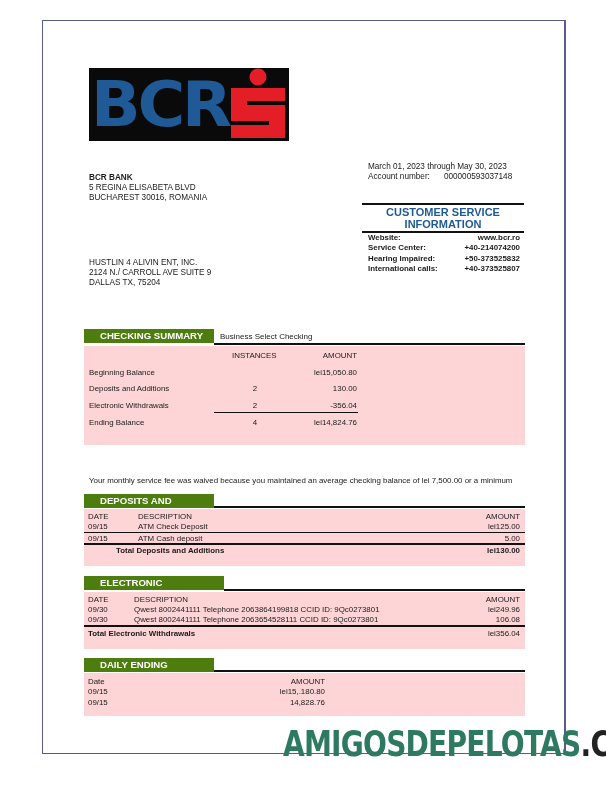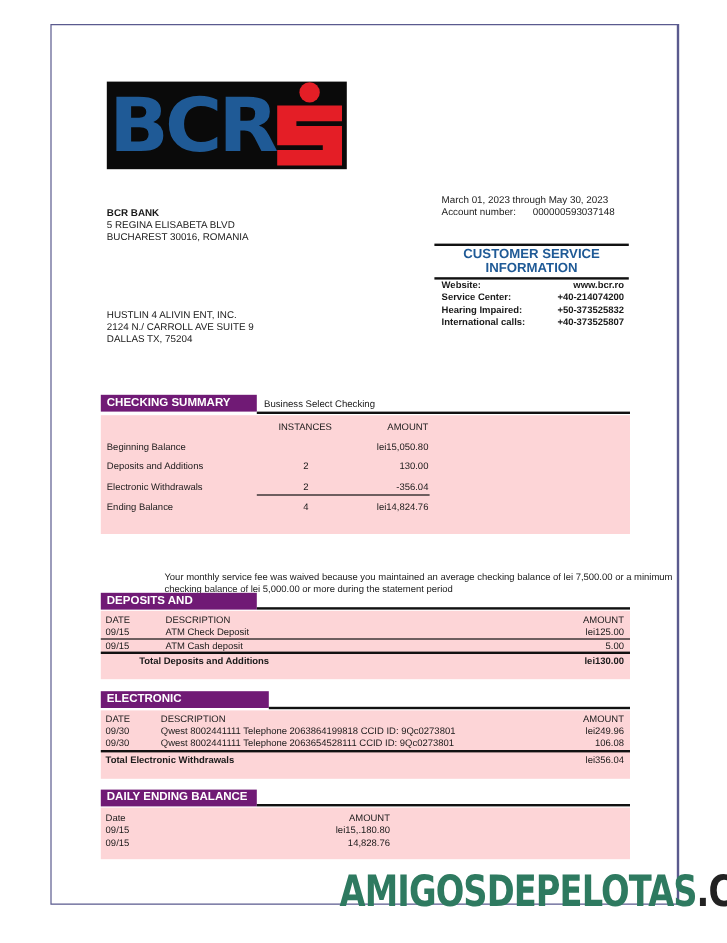--- a/index.html
+++ b/index.html
@@ -13,24 +13,24 @@
   .bank-block { left:89px; top:173px; line-height:10px; font-size:8.2px; }
   .bank-block .b { font-weight:bold; }
   .period { left:368px; top:162px; line-height:10px; font-size:8.2px; }
   .period .acct-val { margin-left:14px; }
   .csi { position:absolute; left:362px; top:203px; width:162px; }
   .csi .rule { height:2px; background:#111; }
   .csi-title { color:#1f5a96; font-weight:bold; font-size:11px; text-align:center; padding:1px 0 1px 0; }
   .csi .rule2 { height:1.5px; background:#111; }
   .csi-row { display:flex; justify-content:space-between; font-weight:bold; font-size:7.9px; line-height:10.5px; padding:0 4px 0 6px; }
   .cust-block { left:89px; top:258px; line-height:10px; font-size:8.2px; }
-  .sec-head { position:absolute; height:14px; background:#701a75; color:#fff; font-weight:bold; font-size:9.6px; line-height:14px; padding-left:5px; }
+  .sec-head { position:absolute; height:14px; background:#4d7c0f; color:#fff; font-weight:bold; font-size:9.6px; line-height:14px; padding-left:16px; }
   .sec-line { position:absolute; height:1.5px; background:#111; }
   .pink { position:absolute; background:#fdd5d7; }
-  .note { left:89px; top:476px; line-height:10px; font-size:7.9px;margin-left:48px; }
+  .note { left:89px; top:476px; line-height:10px; font-size:7.9px; }
   .row { position:absolute; font-size:7.9px; line-height:9px; white-space:nowrap; }
   .right { text-align:right; }
   .bold { font-weight:bold; }
   .hline { position:absolute; background:#111; }
   .watermark { position:absolute; left:283px; top:722px; font-family:"DejaVu Sans", sans-serif; font-weight:bold; font-size:36px; line-height:44px; letter-spacing:-1px; transform:scaleX(0.78); transform-origin:left; color:#2e7a60; white-space:nowrap; }
   .watermark .dark { color:#222; }
 </style>
 </head>
 <body>
 
@@ -103,21 +103,20 @@
 <div class="row right" style="left:290px; top:401px; width:67px;">-356.04</div>
 
 <div class="hline" style="left:214px; top:412px; width:144px; height:1px;"></div>
 
 <div class="row" style="left:89px; top:418px;">Ending Balance</div>
 <div class="row" style="left:240px; top:418px; width:30px; text-align:center;">4</div>
 <div class="row right" style="left:290px; top:418px; width:67px;">lei14,824.76</div>
 
 <div class="abs note">
   <div>Your monthly service fee was waived because you maintained an average checking balance of lei 7,500.00 or a minimum</div>
-  <div>checking balance of lei 5,000.00 or more during the statement period</div>
 </div>
 
 <div class="sec-head" style="left:84px; top:494px; width:130px;">DEPOSITS AND ADDITIONS</div>
 <div class="sec-line" style="left:214px; top:506px; width:311px; height:2px;"></div>
 <div class="pink" style="left:84px; top:509px; width:441px; height:57px;"></div>
 <div class="row" style="left:88px; top:512px;">DATE</div>
 <div class="row" style="left:138px; top:512px;">DESCRIPTION</div>
 <div class="row right" style="left:440px; top:512px; width:80px;">AMOUNT</div>
 
 <div class="row" style="left:88px; top:522px;">09/15</div>

